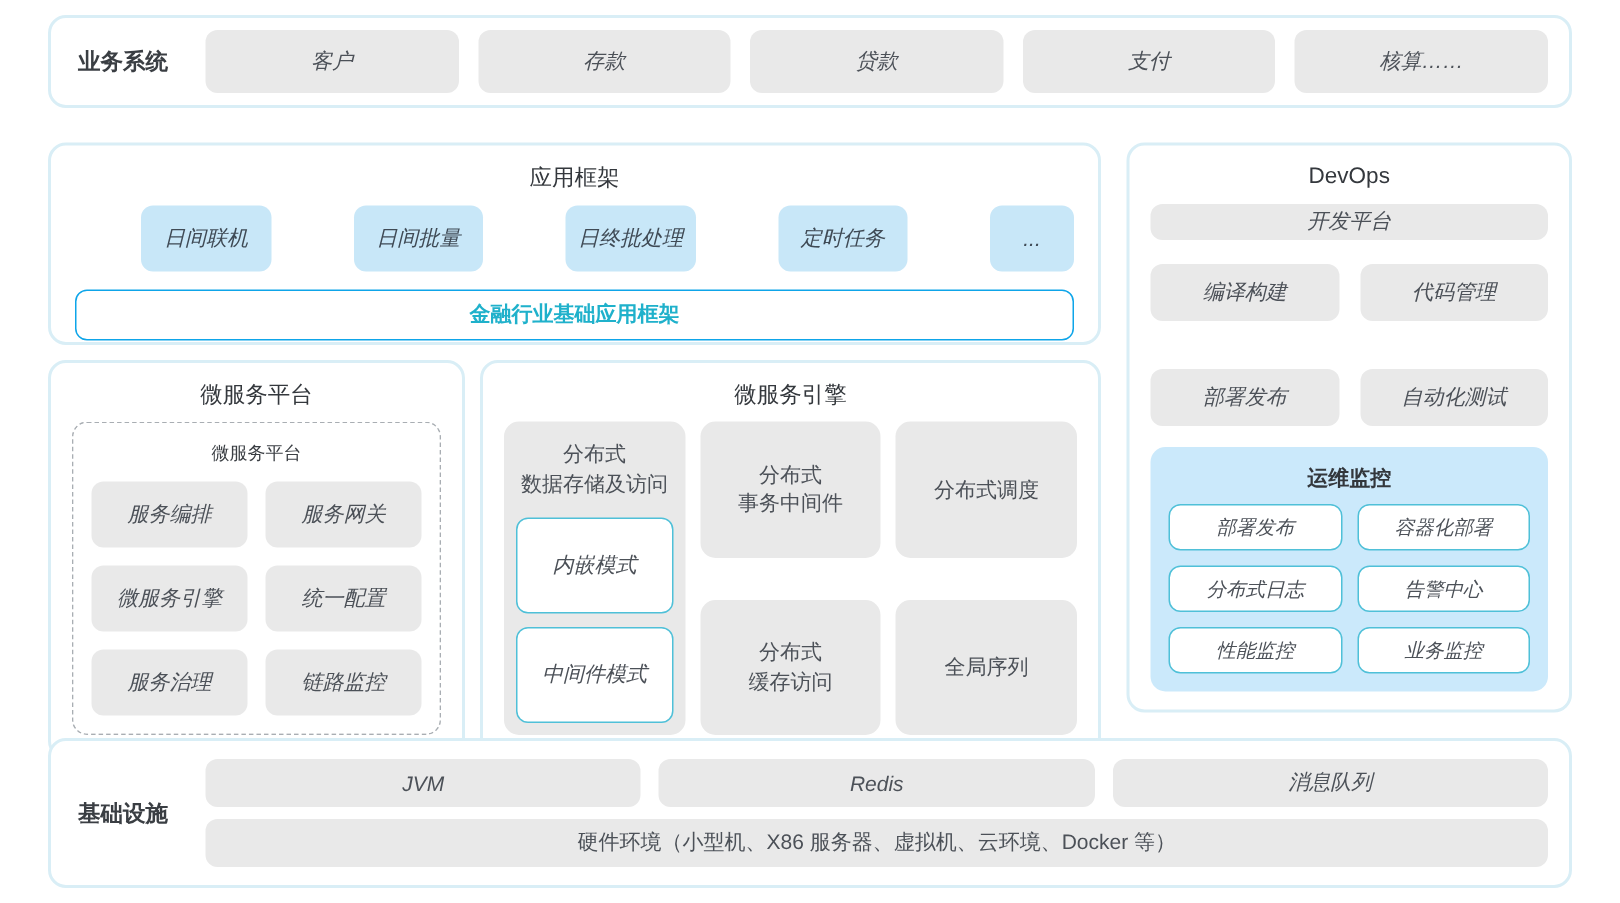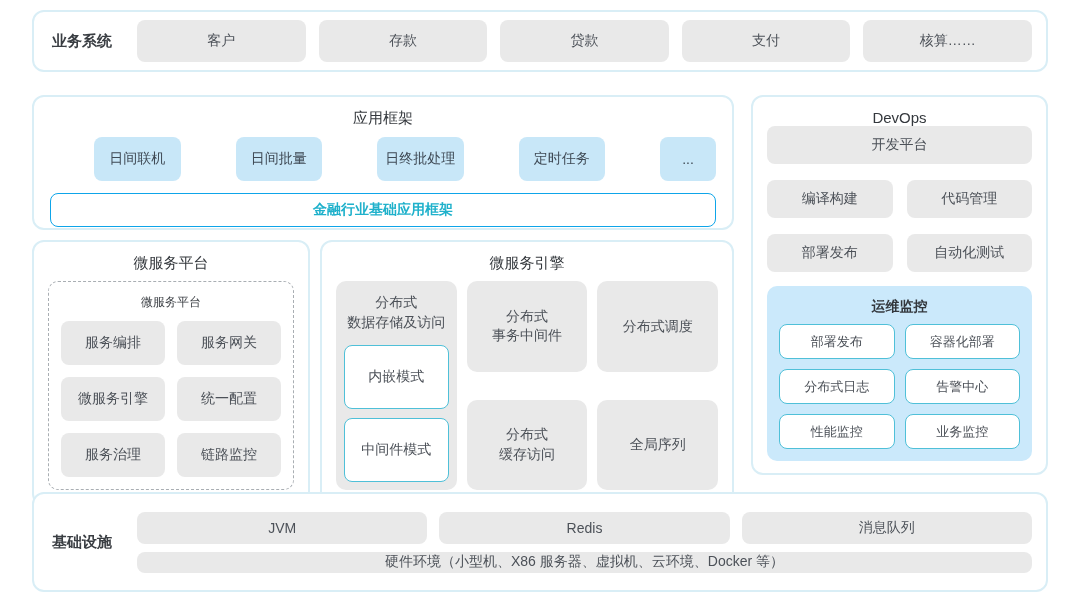--- a/index.html
+++ b/index.html
@@ -20,20 +20,21 @@
   }
   .side-label {
     flex: none; width: 84px;
     font-size: 15px; font-weight: 600; color: #3a3e43;
     text-align: center;
   }
   .btn {
     display: flex; align-items: center; justify-content: center;
     border-radius: 8px; font-size: 14px; color: #4c5158;
     text-align: center;
+    font-style: italic;
   }
   .btn.gray { background: #e9e9e9; }
   .btn.blue { background: #c8e7f8; color: #3f4a55; }
   .btn.white-teal { background: #fff; border: 1px solid #4fc0d8; }
   .box-title {
     text-align: center; font-size: 15px; font-weight: 500; color: #34383d;
     flex: none;
   }
 
   
@@ -85,42 +86,42 @@
     grid-row: 1 / 3;
     background: #e9e9e9; border-radius: 10px;
     display: flex; flex-direction: column;
     padding: 12px 8px 8px;
   }
   .storage-title { text-align: center; font-size: 14px; line-height: 1.4; white-space: pre-line; flex: none; }
   .mode-btn { margin-top: 9px; height: 64px; flex: none; font-size: 14px; }
   .mode-btn.first { margin-top: 13px; }
 
   .devops-box { flex: 1; padding: 12px 14px 12px; display: flex; flex-direction: column; }
-  .dev-platform { height: 38px; flex: none; }
-  .devops-grid { margin-top: 16px; flex: none; display: grid; grid-template-columns: 1fr 1fr; gap: 16px 14px; }
+  .dev-platform { margin-top: 10px; height: 24px; flex: none; }
+  .devops-grid { margin-top: 16px; flex: none; display: grid; grid-template-columns: 1fr 1fr; gap: 32px 14px; }
   .devops-grid .btn { height: 38px; }
   .monitor-panel {
     margin-top: 14px; flex: 1;
     background: #cbe9fb; border-radius: 10px;
     padding: 8px 12px 12px; display: flex; flex-direction: column;
   }
   .monitor-title { text-align: center; font-size: 14px; font-weight: 600; color: #33373c; margin: 4px 0 8px; flex: none; }
   .monitor-grid { flex: 1; display: grid; grid-template-columns: 1fr 1fr; grid-template-rows: repeat(3, 1fr); gap: 10px; }
   .monitor-grid .btn { font-size: 13px; }
 
   
   .bottom-bar {
     flex: none; height: 100px;
     display: flex; align-items: center; gap: 13px;
     padding: 0 14px 0 6px;
   }
   .bottom-content { flex: 1; display: flex; flex-direction: column; gap: 8px; }
   .bottom-row { display: flex; gap: 12px; }
   .bottom-row .btn { flex: 1; height: 32px; }
-  .hardware-bar { height: 21px; background: #e9e9e9; border-radius: 8px; display: flex; align-items: center; justify-content: center; font-size: 14px; }
+  .hardware-bar { height: 32px; background: #e9e9e9; border-radius: 8px; display: flex; align-items: center; justify-content: center; font-size: 14px; }
 </style>
 </head>
 <body>
 
 <div class="page">
 
   <div class="box top-bar">
     <div class="side-label">业务系统</div>
     <div class="btn gray">客户</div>
     <div class="btn gray">存款</div>

